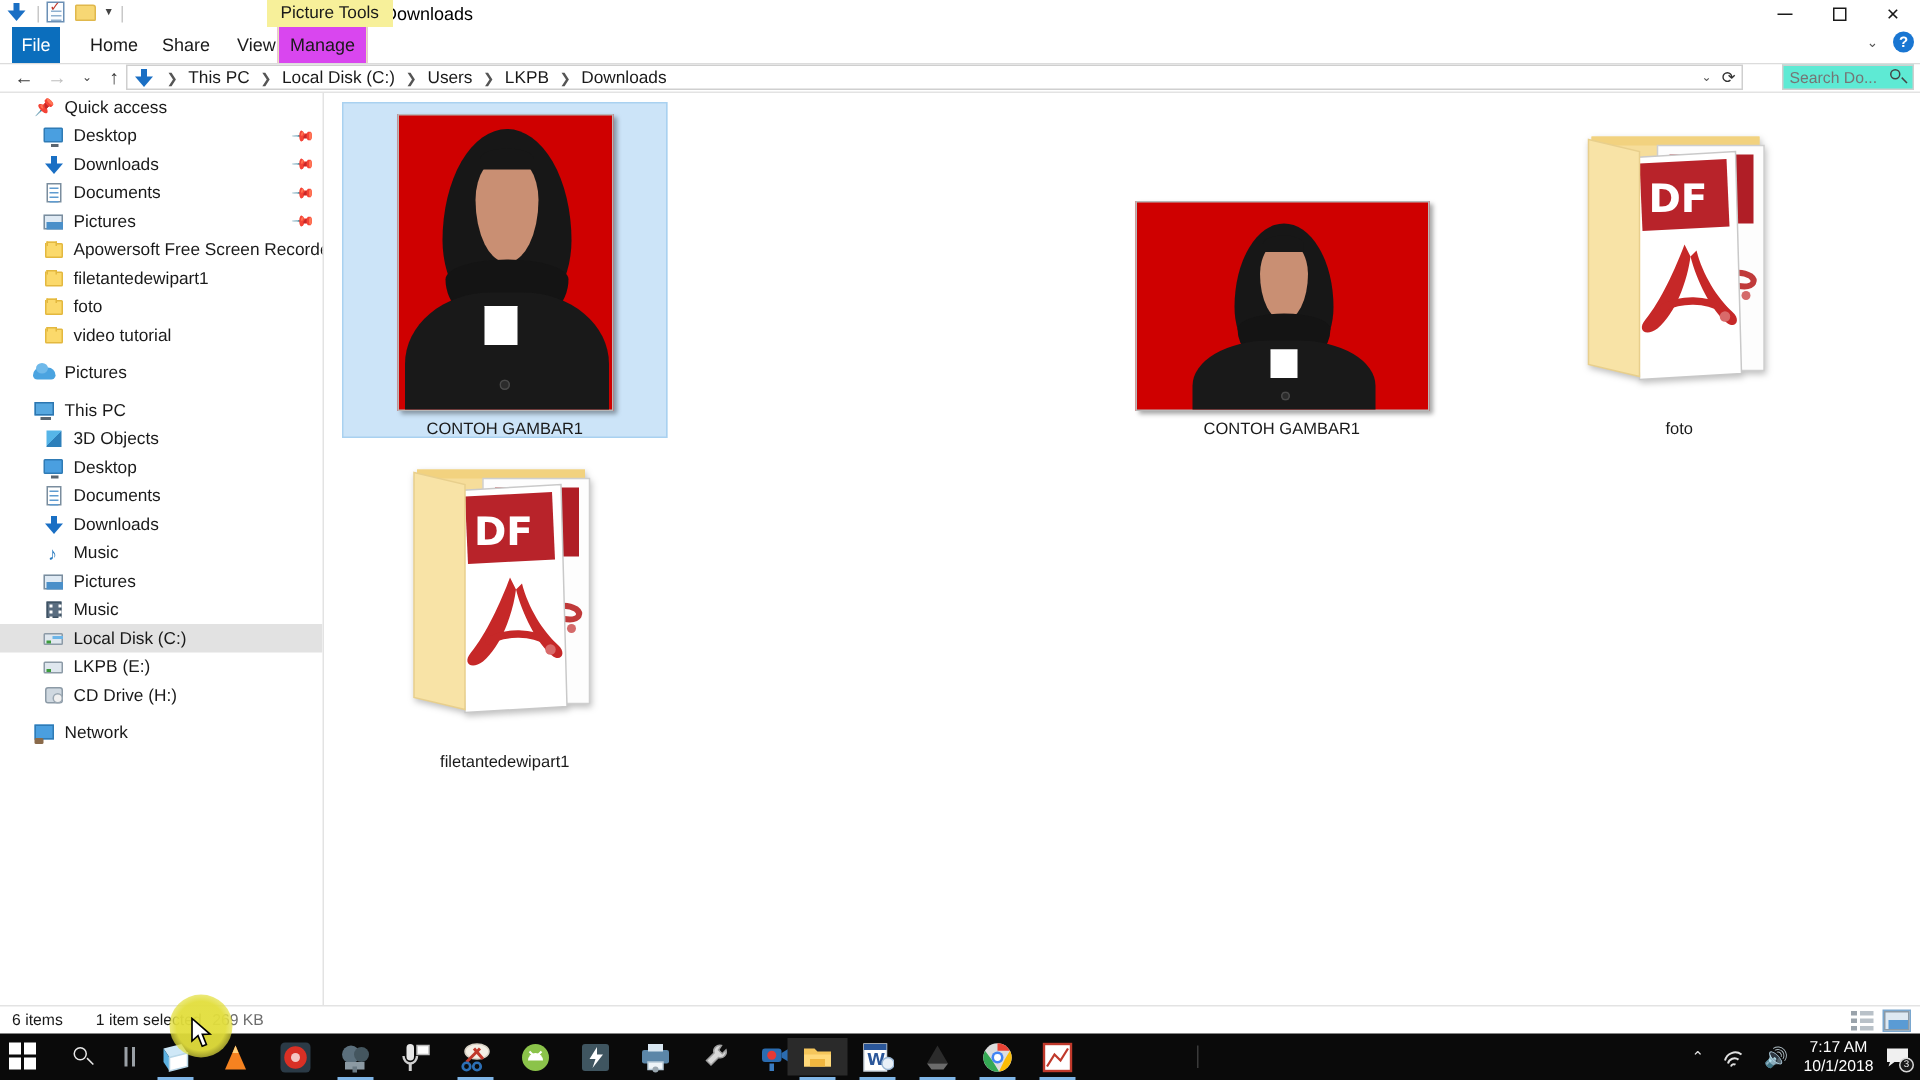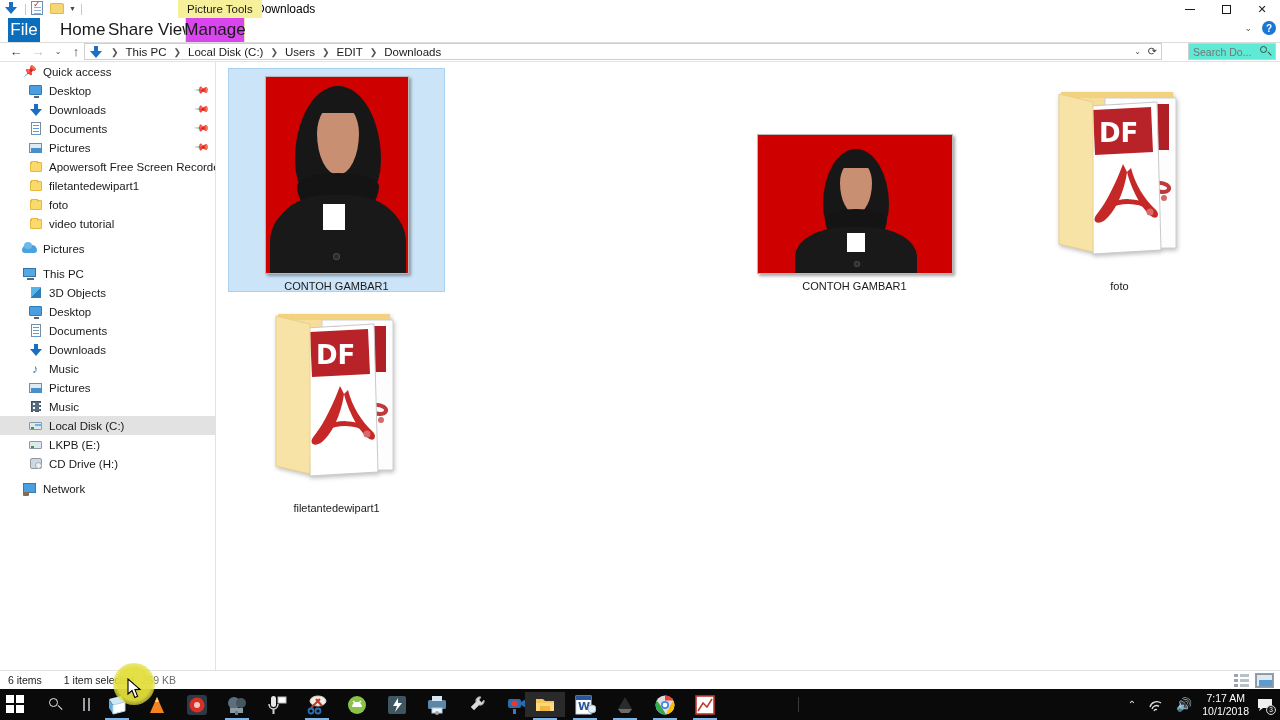--- a/index.html
+++ b/index.html
@@ -49,21 +49,21 @@
     background: #ffffff;
   }
   .ctx-label {
     position: absolute; left: 178px; top: -18px; height: 18px;
     background: #f7f09a; padding: 2px 9px 1px 9px;
     font-size: 11.5px; color: #1a1a1a; line-height: 15px;
   }
   .tab {
     position: absolute; top: 0; height: 24px;
     display: flex; align-items: center; justify-content: center;
-    font-size: 17px; color: #1a1a1a; padding: 0 12px;
+    font-size: 12px; color: #1a1a1a; padding: 0 12px;
   }
   .tab.file { left: 8px; width: 32px; background: #0b6ebd; color: #fff; padding: 0; }
   .tab.home { left: 48px; }
   .tab.share { left: 96px; }
   .tab.view { left: 146px; }
   .tab.manage { left: 185px; width: 60px; background: #d946ef; border-left: 1px solid #e6e2b5; border-right: 1px solid #e6e2b5; padding: 0; }
   .helpbar { position: absolute; right: 4px; top: 3px; display: flex; gap: 10px; align-items: center; }
   .ribbon-caret { font-size: 9px; color: #555; }
   .help-q {
     width: 14px; height: 14px; border-radius: 50%; background: #1976d2; color: #fff;
@@ -328,21 +328,21 @@
           </div>
       </div>
       <div class="crumbs">
         <span class="crumb-sep">❯</span>
         <span class="crumb">This PC</span>
         <span class="crumb-sep">❯</span>
         <span class="crumb">Local Disk (C:)</span>
         <span class="crumb-sep">❯</span>
         <span class="crumb">Users</span>
         <span class="crumb-sep">❯</span>
-        <span class="crumb">EDIT</span>
+        <span class="crumb">LKPB</span>
         <span class="crumb-sep">❯</span>
         <span class="crumb">Downloads</span>
       </div>
       <div class="crumb-drop">⌄</div>
       <div class="crumb-refresh">⟳</div>
     </div>
 
     <div class="searchbox">
       <input type="text" placeholder="Search Do..." style="">
       <div class="mag">

